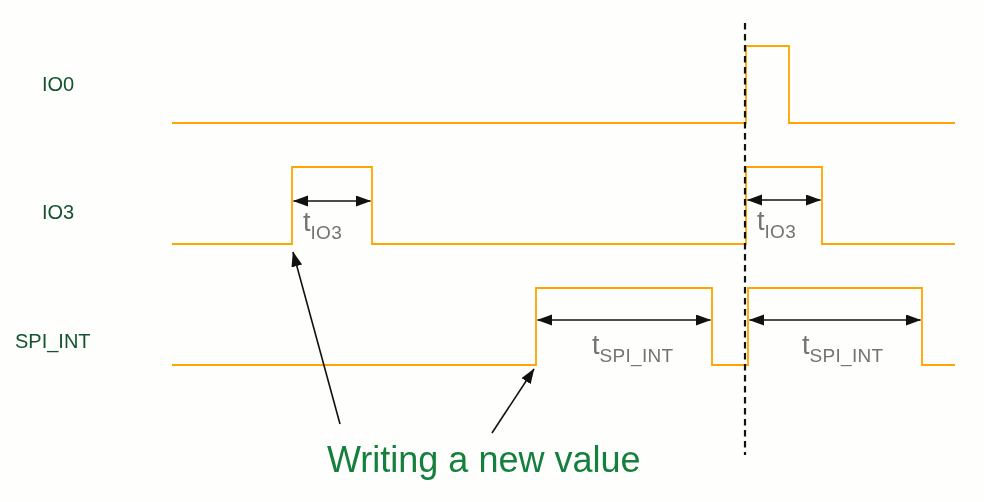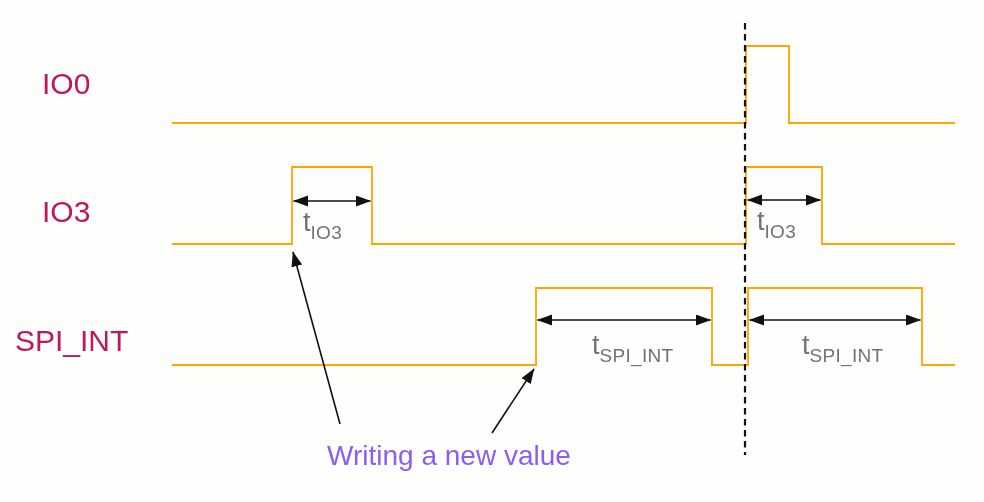--- a/index.html
+++ b/index.html
@@ -10,45 +10,45 @@
     width: 984px;
     height: 502px;
     background: #fefefc;
     overflow: hidden;
   }
 
   #wave-svg { position: absolute; left: 0; top: 0; }
 
   .sig-label {
     position: absolute;
-    color: #be185d;
-    font-size: 30px;
+    color: #14532d;
+    font-size: 20px;
     line-height: 34px;
     white-space: nowrap;
   }
   #label-io0 { left: 42px;  top: 67px; }
   #label-io3 { left: 42px;  top: 195px; }
   #label-spi { left: 15px;  top: 324px; }
 
   .t-label {
     position: absolute;
     color: #737373;
     white-space: nowrap;
     line-height: 1;
   }
   .t-label .t-main { font-size: 27px; }
   .t-label .t-sub  { font-size: 19px; vertical-align: -8px; letter-spacing: 0.3px; }
 
   #annotation-text {
     position: absolute;
     left: 327px;
     top: 441px;
-    font-size: 28px;
+    font-size: 36px;
     line-height: 1.05;
-    color: #8b5cf6;
+    color: #15803d;
     white-space: nowrap;
   }
 </style>
 </head>
 <body>
 
 <div id="stage">
   <svg id="wave-svg" width="984" height="502">
       <defs>
         <marker id="ah" markerWidth="16" markerHeight="12" refX="14.5" refY="5.5" orient="auto-start-reverse" markerUnits="userSpaceOnUse">

